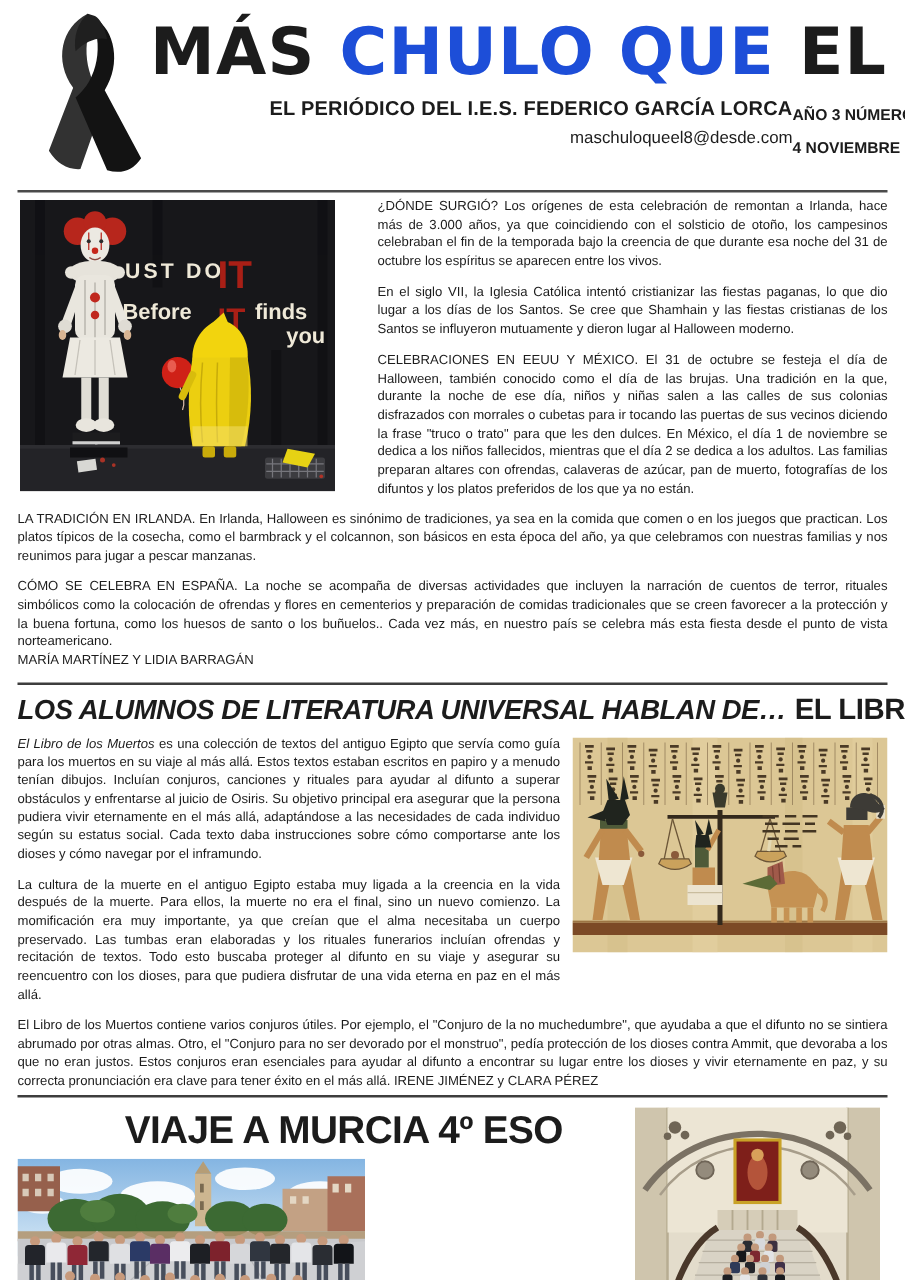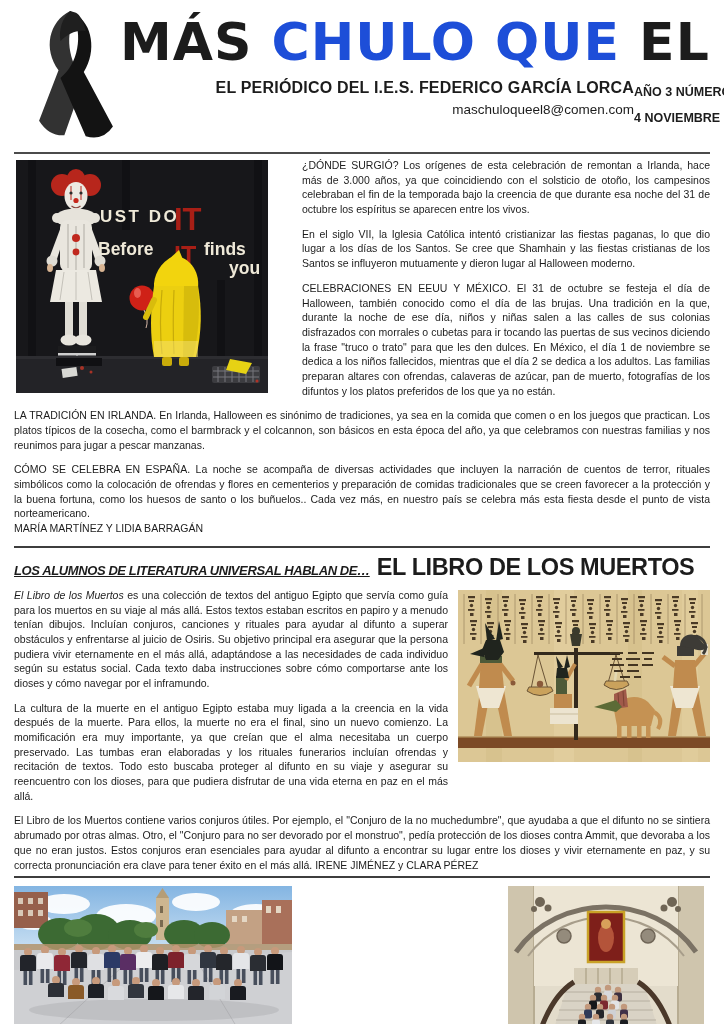--- a/index.html
+++ b/index.html
@@ -19,21 +19,21 @@
   .rule{border:none;border-top:2px solid #4b4b4b;margin:8px 0 4px;}
   .rule.mid{border-top-width:2px;border-color:#3d3d3d;margin:4px 0;}
   
   .hw-title{font-family:"DejaVu Sans",sans-serif;text-align:center;font-size:45px;font-weight:800;color:#e8150d;letter-spacing:3px;margin:4px 0 6px;line-height:1;}
   .body-text{font-size:10.5px;line-height:1.4;text-align:justify;}
   .body-text p{margin:0 0 10px;}
   .hw-img{float:left;width:276px;height:233px;margin:2px 10px 2px 2px;}
   .authors{display:block;}
   
   .libro-title{display:flex;align-items:baseline;justify-content:flex-start;gap:7px;white-space:nowrap;margin:6px 0 7px;}
-  .libro-title .lead{font-size:13px;font-weight:bold;font-style:italic;letter-spacing:-.4px;text-decoration:underline;}
+  .libro-title .lead{font-size:22px;font-weight:bold;font-style:italic;letter-spacing:-.4px;}
   .libro-title .main{font-size:23.5px;font-weight:800;letter-spacing:-.4px;font-family:"Liberation Sans",sans-serif;}
   .papyrus{float:right;width:252px;height:172px;margin:2px 0 32px 10px;}
   .p1-lead{font-style:italic;}
   
   .murcia{display:flex;gap:8px;margin-top:8px;}
   .murcia-left{width:486px;flex:none;}
   .murcia-title{font-size:31px;font-weight:800;text-align:center;margin:2px 0 8px;padding-left:36px;letter-spacing:-.5px;font-family:"Liberation Sans",sans-serif;line-height:1;}
   .murcia-row{display:flex;gap:9px;}
   .photo-group{width:278px;height:153px;flex:none;}
   .murcia-text{flex:1;font-size:10.5px;line-height:1.45;text-align:justify;}
@@ -52,21 +52,21 @@
         <path d="M44 3 C22 14 16 42 32 64 L12 116 Q22 132 38 131 L58 74 C42 56 38 26 50 7 Z" fill="#323232"></path>
         <path d="M50 7 C66 16 72 44 58 66 L88 122 Q78 137 60 132 L34 72 C52 58 58 28 46 5 Z" fill="#131313"></path>
         <path d="M44 3 C36 10 32 22 34 34 C42 26 52 22 60 24 C58 14 54 7 50 5 Z" fill="#1f1f1f"></path>
       </svg>
     </div>
     <div class="hdr-main">
       <div class="masthead"><span>MÁS </span><span class="orange">CHULO QUE </span><span>EL 8</span></div>
       <div class="sub-row">
         <div class="sub-center">
           <div class="subtitle">EL PERIÓDICO DEL I.E.S. FEDERICO GARCÍA LORCA</div>
-          <div class="email">maschuloqueel8@comen.com</div>
+          <div class="email">maschuloqueel8@desde.com</div>
         </div>
         <div class="issue-box">
           <div>AÑO 3 NÚMERO 5</div>
           <div>4 NOVIEMBRE 2024</div>
         </div>
       </div>
     </div>
   </div>
 
   <hr class="rule">
@@ -359,20 +359,21 @@
       <p><span class="p1-lead">El Libro de los Muertos</span><span> es una colección de textos del antiguo Egipto que servía como guía para los muertos en su viaje al más allá. Estos textos estaban escritos en papiro y a menudo tenían dibujos. Incluían conjuros, canciones y rituales para ayudar al difunto a superar obstáculos y enfrentarse al juicio de Osiris. Su objetivo principal era asegurar que la persona pudiera vivir eternamente en el más allá, adaptándose a las necesidades de cada individuo según su estatus social. Cada texto daba instrucciones sobre cómo comportarse ante los dioses y cómo navegar por el inframundo.</span></p>
       <p>La cultura de la muerte en el antiguo Egipto estaba muy ligada a la creencia en la vida después de la muerte. Para ellos, la muerte no era el final, sino un nuevo comienzo. La momificación era muy importante, ya que creían que el alma necesitaba un cuerpo preservado. Las tumbas eran elaboradas y los rituales funerarios incluían ofrendas y recitación de textos. Todo esto buscaba proteger al difunto en su viaje y asegurar su reencuentro con los dioses, para que pudiera disfrutar de una vida eterna en paz en el más allá.</p>
       <p><span>El Libro de los Muertos contiene varios conjuros útiles. Por ejemplo, el "Conjuro de la no muchedumbre", que ayudaba a que el difunto no se sintiera abrumado por otras almas. Otro, el "Conjuro para no ser devorado por el monstruo", pedía protección de los dioses contra Ammit, que devoraba a los que no eran justos. Estos conjuros eran esenciales para ayudar al difunto a encontrar su lugar entre los dioses y vivir eternamente en paz, y su correcta pronunciación era clave para tener éxito en el más allá.</span> <span>IRENE JIMÉNEZ y CLARA PÉREZ</span></p>
     </div>
   </section>
 
   <hr class="rule mid" style="margin-top:-6px;">
 
   <section class="murcia">
     <div class="murcia-left">
+      <h2 class="murcia-title">VIAJE A MURCIA 4º ESO</h2>
       <div class="murcia-row">
         <div class="photo-group">
           <svg viewBox="0 0 278 153" width="278" height="153">
             <defs>
               <linearGradient id="sky" x1="0" y1="0" x2="0" y2="1">
                   <stop offset="0" stop-color="#84b5e2"></stop>
                   <stop offset="1" stop-color="#d8e9f6"></stop>
                 </linearGradient>
             </defs>
             <rect width="278" height="78" fill="url(#sky)"></rect>

